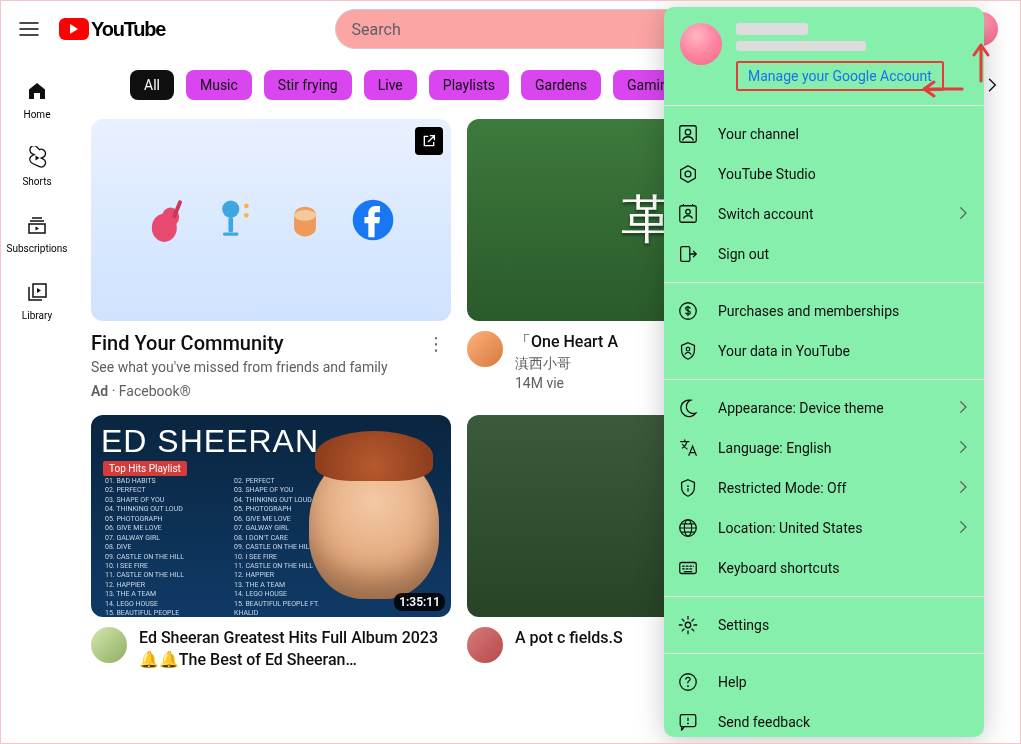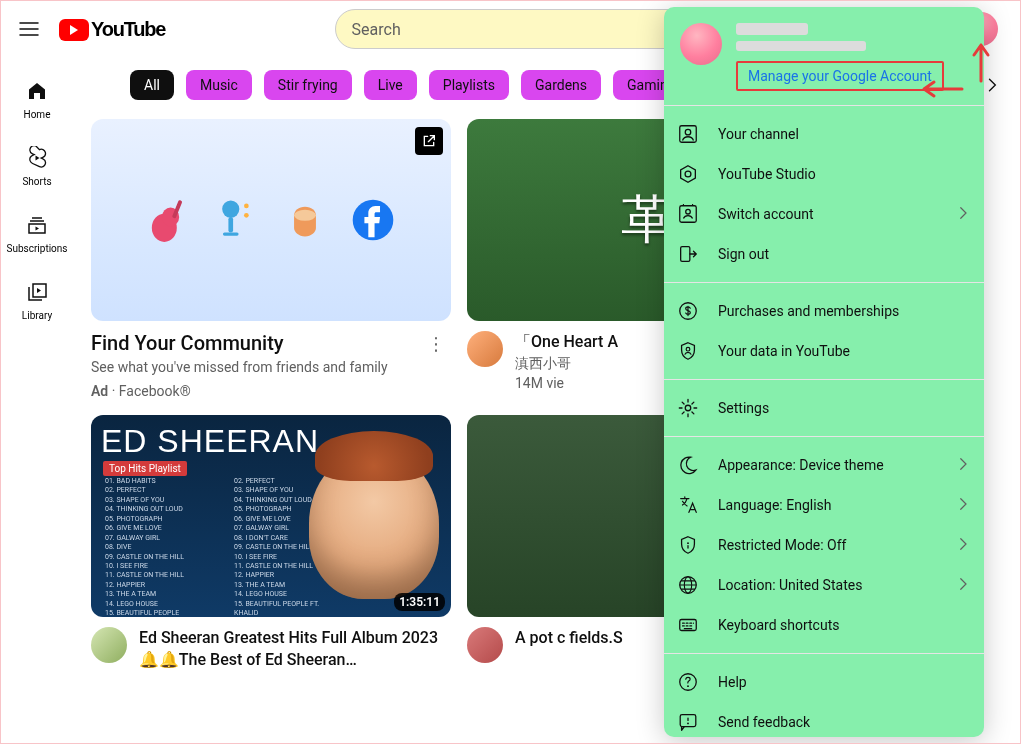--- a/index.html
+++ b/index.html
@@ -2,26 +2,26 @@
 <html><head>
 <meta charset="utf-8">
 <style>
 * { margin:0; padding:0; box-sizing:border-box; font-family: Roboto, Arial, sans-serif; }
 body { width:1021px; height:744px; border:1px solid #f8c4c8; position:relative; overflow:hidden; background:#fff; }
 
 
 .header { height:56px; display:flex; align-items:center; padding:0 16px; }
 .hamburger { width:24px; height:24px; margin-right:18px; cursor:pointer; }
 .hamburger svg { width:24px; height:24px; }
-.logo { display:flex; align-items:flex-end; cursor:pointer; }
+.logo { display:flex; align-items:flex-start; cursor:pointer; }
 .logo-play { width:30px; height:22px; background:#ff0000; border-radius:6px; display:flex; align-items:center; justify-content:center; }
 .logo-play::after { content:""; border-left:8px solid #fff; border-top:5px solid transparent; border-bottom:5px solid transparent; }
 .logo-text { font-size:20px; font-weight:700; letter-spacing:-1.2px; margin-left:2px; font-family: Arial; }
 .search-wrap { flex:1; display:flex; justify-content:center; margin-left:80px; }
-.search-box { width:540px; height:40px; border:1px solid #ccc; border-radius:40px; padding:0 16px; font-size:16px; color:#606060; display:flex; align-items:center; background:#fef9c3; }
+.search-box { width:540px; height:40px; border:1px solid #ccc; border-radius:40px; padding:0 16px; font-size:16px; color:#606060; display:flex; align-items:center; background:#fca5a5; }
 .avatar-small { width:34px; height:34px; border-radius:50%; background:radial-gradient(circle at 40% 30%, #ffb6c1 0%, #ff7f9f 55%, #e86b8a 100%); margin-left:auto; margin-right:6px; cursor:pointer; }
 
 
 .leftrail { position:absolute; left:0; top:56px; width:72px; bottom:0; display:flex; flex-direction:column; align-items:center; padding-top:8px; }
 .rail-item { width:64px; padding:14px 0 12px; display:flex; flex-direction:column; align-items:center; cursor:pointer; border-radius:10px; }
 .rail-ico { width:24px; height:24px; }
 .rail-lbl { font-size:10px; margin-top:6px; }
 
 
 .chips { position:absolute; left:90px; top:62px; right:10px; height:44px; display:flex; align-items:center; gap:12px;padding-left:39px; }
@@ -298,31 +298,20 @@
               <path d="M8.5 16c.7-2 2-2.6 3.5-2.6s2.8.6 3.5 2.6" fill="none" stroke="#0f0f0f" stroke-width="1.3"></path>
             </svg>
           </span>
           <span>Your data in YouTube</span>
         </div>
       </div>
       <div class="menu-sec">
         <div class="menu-item">
           <span class="mi-ico">
             <svg width="22" height="22" viewBox="0 0 24 24">
-              <circle cx="12" cy="12" r="3" fill="none" stroke="#0f0f0f" stroke-width="1.4"></circle>
-              <path d="M12 2.5v3M12 18.5v3M21.5 12h-3M5.5 12h-3M18.4 5.6l-2.1 2.1M7.7 16.3l-2.1 2.1M18.4 18.4l-2.1-2.1M7.7 7.7 5.6 5.6" stroke="#0f0f0f" stroke-width="1.4" stroke-linecap="round"></path>
-            </svg>
-          </span>
-          <span>Settings</span>
-        </div>
-      </div>
-      <div class="menu-sec">
-        <div class="menu-item">
-          <span class="mi-ico">
-            <svg width="22" height="22" viewBox="0 0 24 24">
               <path d="M15 3.5a9 9 0 1 0 5.5 14A7.5 7.5 0 0 1 15 3.5z" fill="none" stroke="#0f0f0f" stroke-width="1.4"></path>
             </svg>
           </span>
           <span>Appearance: Device theme</span>
           <span class="mi-chev"><svg width="18" height="18" viewBox="0 0 24 24">
               <path d="M9 5l7 7-7 7" stroke="#606060" stroke-width="1.6" fill="none" stroke-linecap="round"></path>
             </svg></span>
         </div>
         <div class="menu-item">
           <span class="mi-ico">
@@ -363,20 +352,31 @@
             </svg></span>
         </div>
         <div class="menu-item">
           <span class="mi-ico">
             <svg width="22" height="22" viewBox="0 0 24 24">
               <rect x="3" y="6" width="18" height="12" rx="2" fill="none" stroke="#0f0f0f" stroke-width="1.4"></rect>
               <path d="M6 10h2M10 10h2M14 10h2M18 10h0M6 13h2M10 13h2M14 13h2M8 16h8" stroke="#0f0f0f" stroke-width="1.3" stroke-linecap="round"></path>
             </svg>
           </span>
           <span>Keyboard shortcuts</span>
+        </div>
+      </div>
+      <div class="menu-sec">
+        <div class="menu-item">
+          <span class="mi-ico">
+            <svg width="22" height="22" viewBox="0 0 24 24">
+              <circle cx="12" cy="12" r="3" fill="none" stroke="#0f0f0f" stroke-width="1.4"></circle>
+              <path d="M12 2.5v3M12 18.5v3M21.5 12h-3M5.5 12h-3M18.4 5.6l-2.1 2.1M7.7 16.3l-2.1 2.1M18.4 18.4l-2.1-2.1M7.7 7.7 5.6 5.6" stroke="#0f0f0f" stroke-width="1.4" stroke-linecap="round"></path>
+            </svg>
+          </span>
+          <span>Settings</span>
         </div>
       </div>
       <div class="menu-sec">
         <div class="menu-item">
           <span class="mi-ico">
             <svg width="22" height="22" viewBox="0 0 24 24">
               <circle cx="12" cy="12" r="9" fill="none" stroke="#0f0f0f" stroke-width="1.4"></circle>
               <path d="M9.5 9c.3-1.3 1.3-2 2.5-2s2.3.8 2.3 2c0 1-.7 1.5-1.5 2-.7.5-1 1-1 2" fill="none" stroke="#0f0f0f" stroke-width="1.3" stroke-linecap="round"></path>
               <circle cx="12" cy="16.5" r="1" fill="#0f0f0f"></circle>
             </svg>

